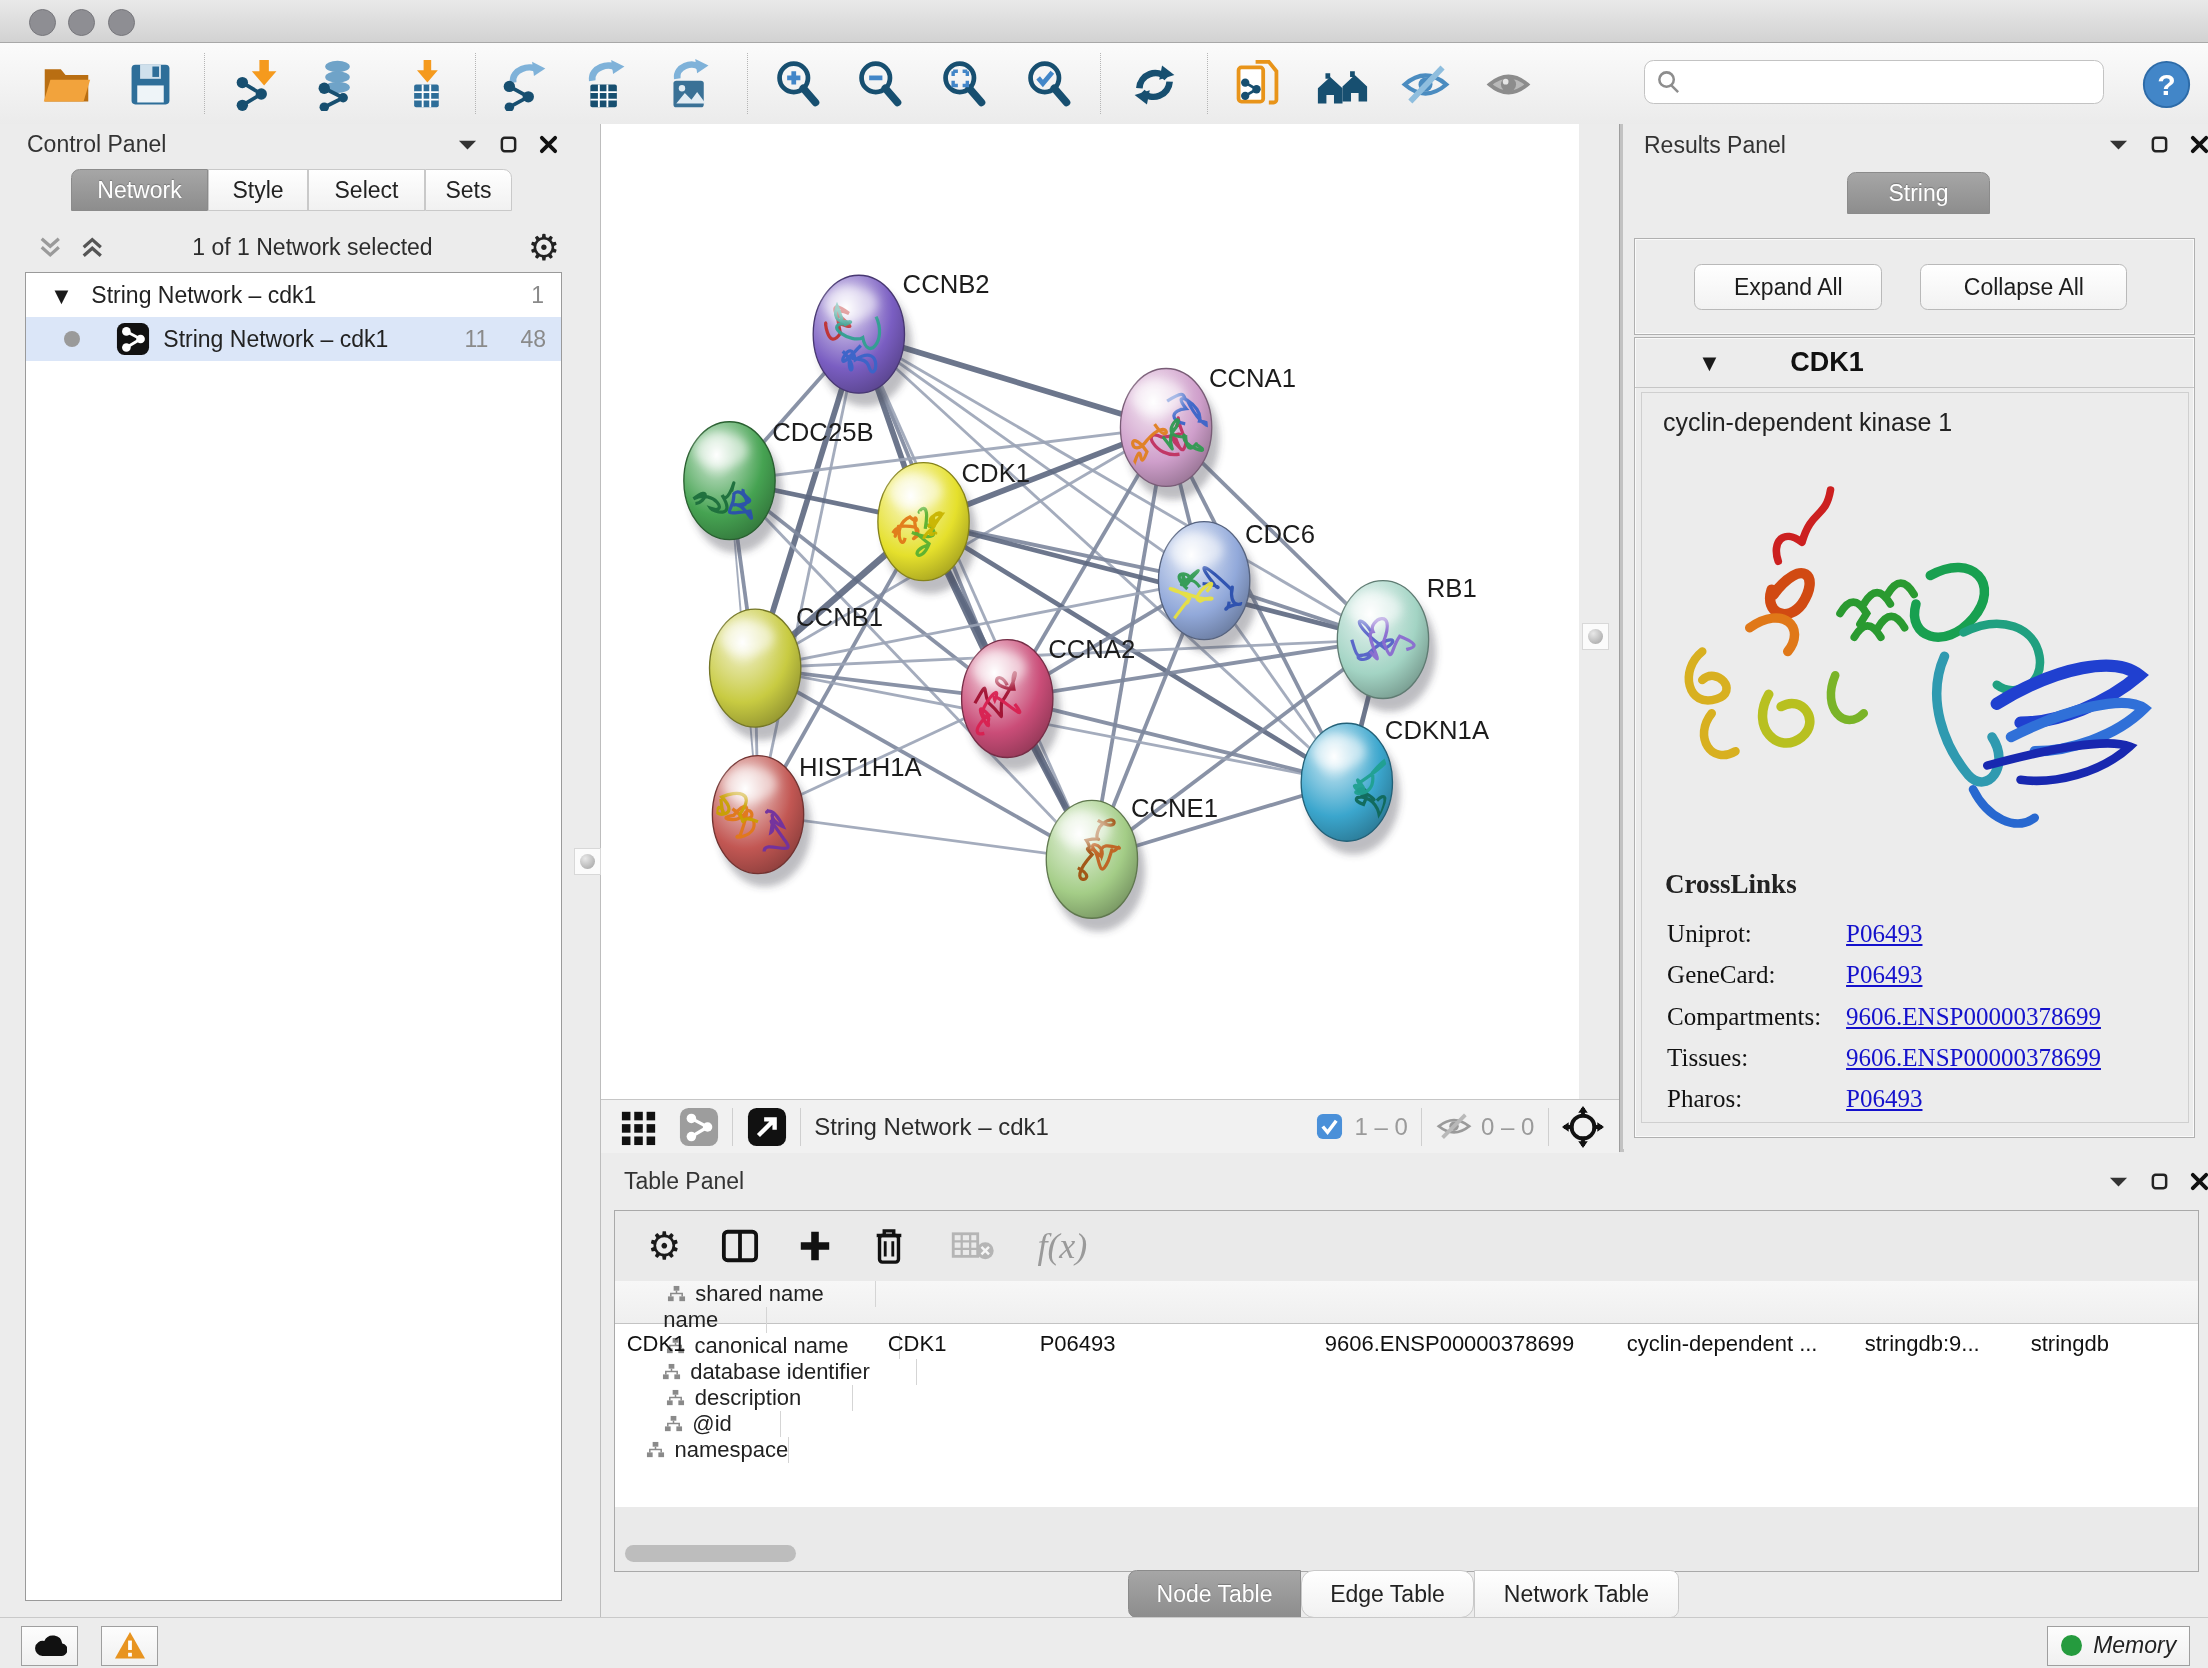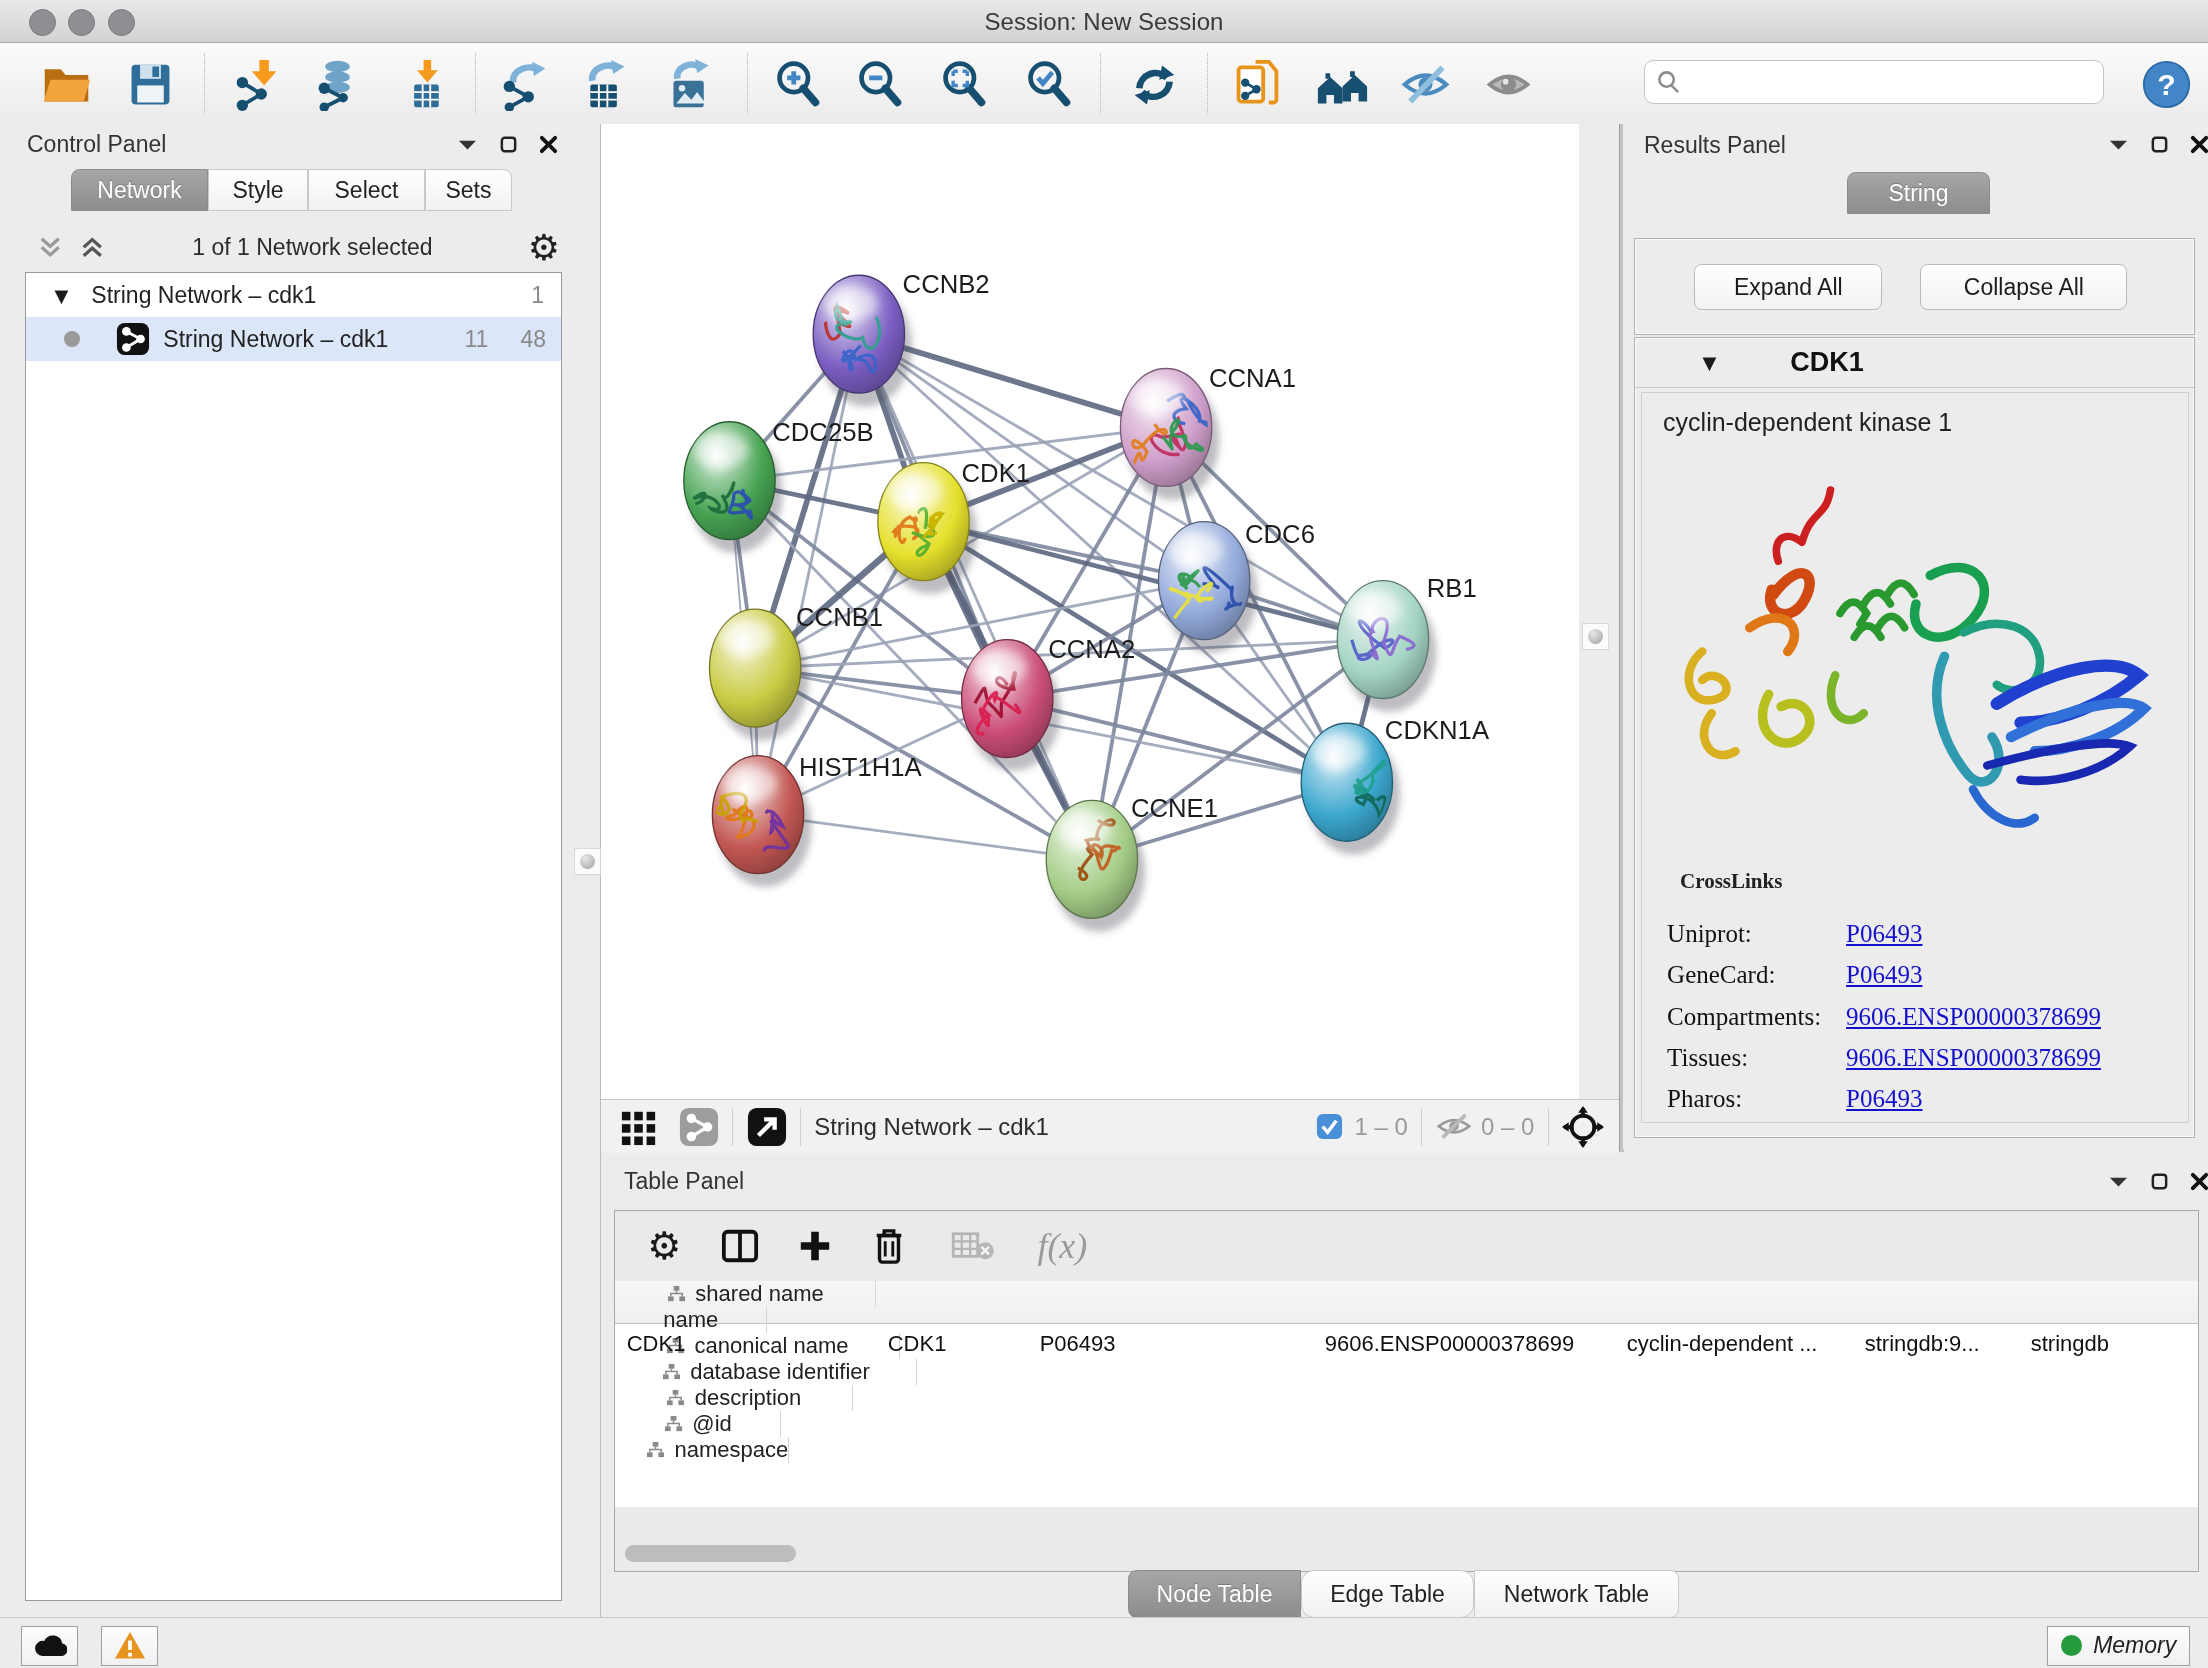--- a/index.html
+++ b/index.html
@@ -74,21 +74,20 @@
 </style>
 </head>
 <body>
 
 <div class="app">
 
   <div class="abs titlebar">
     <div class="tl" style="left:28.5px"></div>
     <div class="tl" style="left:68px"></div>
     <div class="tl" style="left:108px"></div>
-    <div class="title-text">Session: New Session</div>
   </div>
 
   <div class="abs toolbar">
     <div class="tbi" style="left:36px">
       <svg width="53" height="53" viewBox="0 0 56 56">
           <path d="M5 12h17l5 6h24v28H5z" fill="#b96e12"></path>
           <path d="M11 23h42l-7 23H4z" fill="#f2a33c"></path>
         </svg>
     </div>
     <div class="tbi" style="left:120px">
@@ -653,21 +652,21 @@
             <path d="M190 170 q14 -24 28 0 q-14 22 0 0 M215 160 q14 -24 28 0 M240 150 q14 -24 28 0 M205 195 q14 -24 28 0 M230 185 q14 -24 28 0" stroke="#2a9a30" stroke-width="8"></path>
             <path d="M285 130 C330 105 360 140 330 175 C300 210 260 195 270 160" stroke="#18a050" stroke-width="10"></path>
             <path d="M300 215 C280 260 300 310 325 340 C345 362 370 330 350 300" stroke="#2f9ab0" stroke-width="10"></path>
             <path d="M320 190 C360 170 395 185 400 215 C405 245 375 260 355 245" stroke="#20a080" stroke-width="9"></path>
             <path d="M355 265 C420 225 480 215 505 235 C470 265 420 285 380 285" stroke="#2040d0" stroke-width="13"></path>
             <path d="M370 300 C430 270 490 255 510 270 C480 300 430 315 395 315" stroke="#3070d8" stroke-width="11"></path>
             <path d="M345 330 C400 315 470 300 495 310 C465 338 415 350 380 345" stroke="#1828b0" stroke-width="9"></path>
             <path d="M330 355 C345 385 375 400 395 385" stroke="#2868d0" stroke-width="9"></path>
           </g>
         </svg>
-        <div class="serif" style="position:absolute;left:38px;top:476px;font-size:21px;font-weight:bold;">CrossLinks</div>
+        <div class="serif" style="position:absolute;left:23px;top:476px;font-size:27px;font-weight:bold;">CrossLinks</div>
         <div id="xl-rows" class="serif" style="position:absolute;left:0;top:514px;width:100%;">
             <div class="xl-row">
               <span class="xl-label">Uniprot:</span>
               <a class="xl-link" href="#">P06493</a>
             </div>
             <div class="xl-row">
               <span class="xl-label">GeneCard:</span>
               <a class="xl-link" href="#">P06493</a>
             </div>
             <div class="xl-row">

